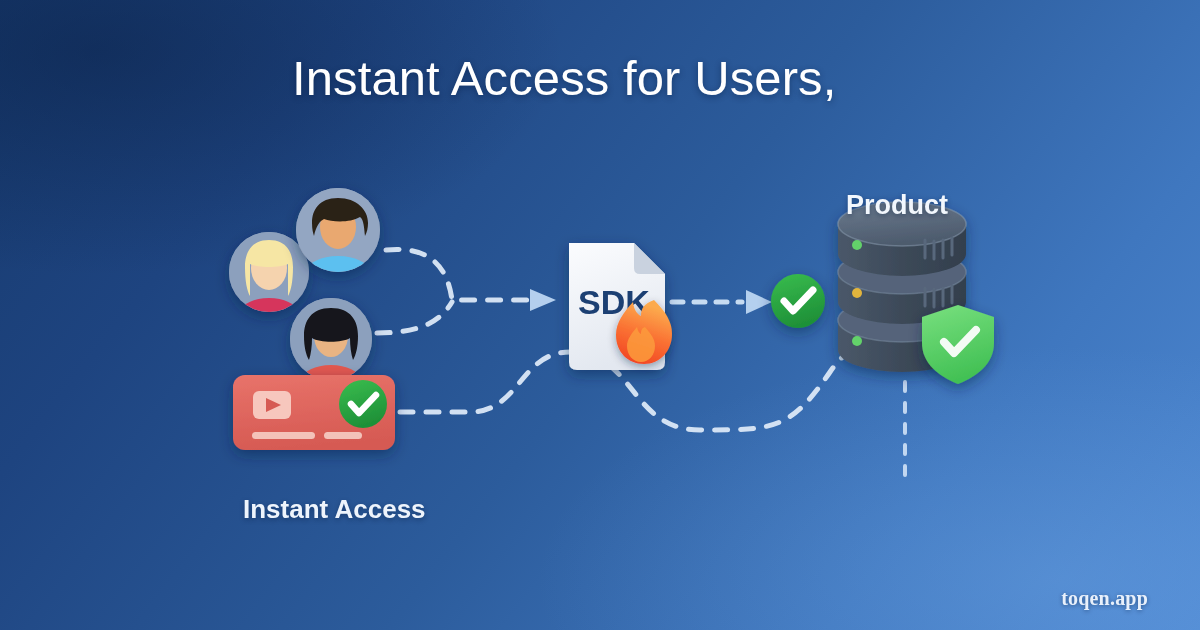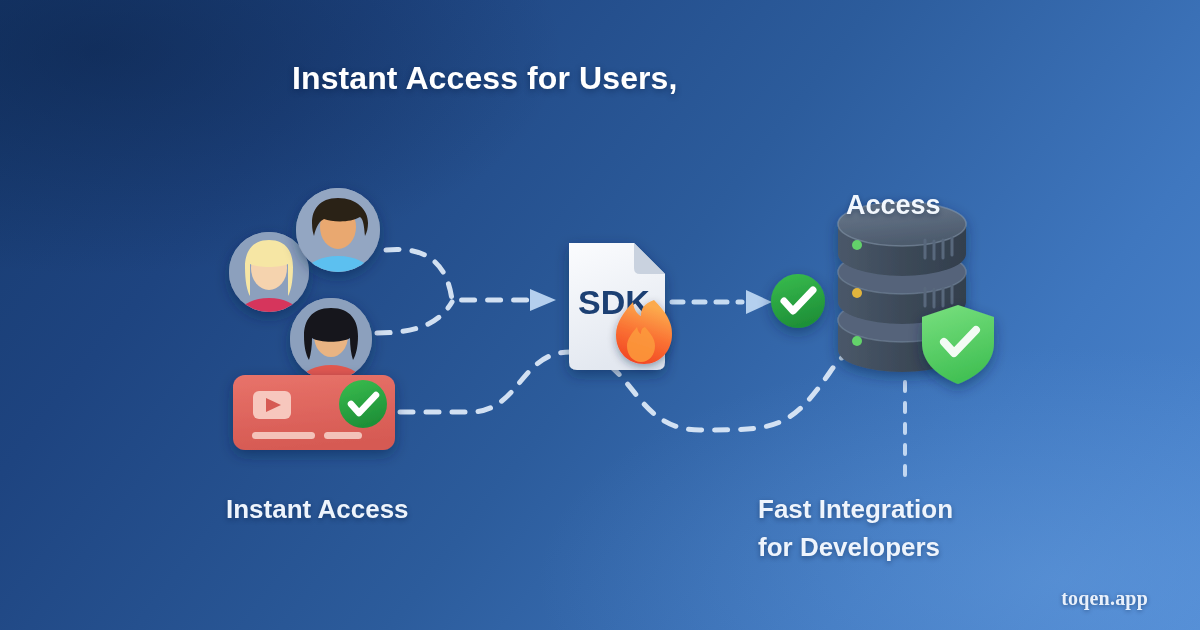--- a/index.html
+++ b/index.html
@@ -23,37 +23,37 @@
                 radial-gradient(ellipse 60% 55% at 8% 8%, rgba(8,28,64,0.45) 0%, rgba(8,28,64,0) 65%);
     pointer-events: none;
   }
 
   .hl-title {
     position: absolute;
     left: 292px;
     top: 52px;
     width: 700px;
     color: #ffffff;
-    font-size: 32px;
-    font-weight: bold;
+    font-size: 49px;
+    font-weight: normal;
     line-height: 52px;
     letter-spacing: 0.1px;
     text-shadow: 0 2px 6px rgba(5,25,60,0.45);
   }
   .hl-title div { white-space: nowrap; }
 
   .cap {
     position: absolute;
     color: #eef4fc;
     font-size: 26px;
     font-weight: bold;
     line-height: 38px;
     text-shadow: 0 2px 5px rgba(5,25,60,0.40);
   }
-  #caption-left  { left: 226px; top: 490px; }
+  #caption-left  { left: 243px; top: 490px; }
   #caption-right { left: 758px; top: 490px; }
 
   #product-label {
     position: absolute;
     left: 846px;
     top: 190px;
     color: #f2f7fd;
     font-size: 27px;
     font-weight: bold;
     text-shadow: 0 2px 5px rgba(5,25,60,0.40);
@@ -261,25 +261,21 @@
       <path d="M 958 305 L 994 317 L 994 343 c 0 20 -16 33 -36 41 c -20 -8 -36 -21 -36 -41
                L 922 317 Z" fill="url(#gShield)"></path>
       <path d="M 944 342 l 10 11 l 22 -23" fill="none" stroke="#f3fbf4" stroke-width="8" stroke-linecap="round" stroke-linejoin="round"></path>
     </g>
   </svg>
 
   <div class="hl-title">
     <div>Instant Access for Users,</div>
   </div>
 
-  <div id="product-label">Access</div>
+  <div id="product-label">Product</div>
 
   <div class="cap" id="caption-left">
     <div>Instant Access</div>
   </div>
 
-  <div class="cap" id="caption-right">
-    <div>Fast Integration</div>
-    <div>for Developers</div>
-  </div>
 
   <div id="watermark">toqen.app</div>
 </div>
 
 </body></html>

